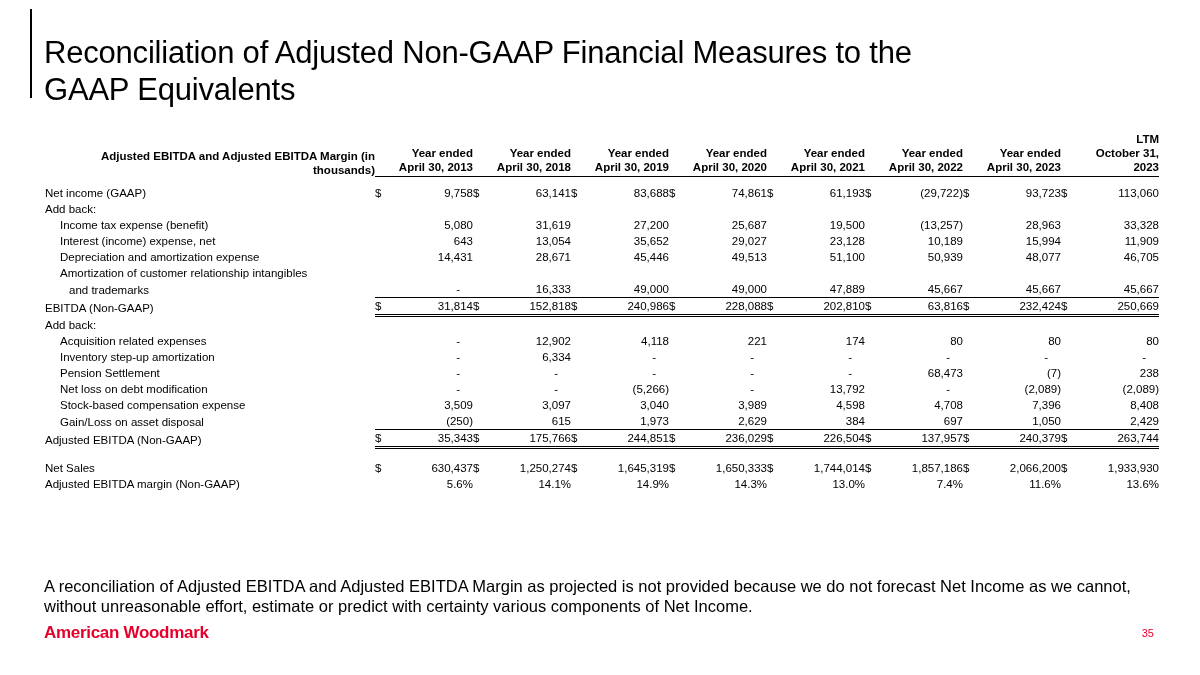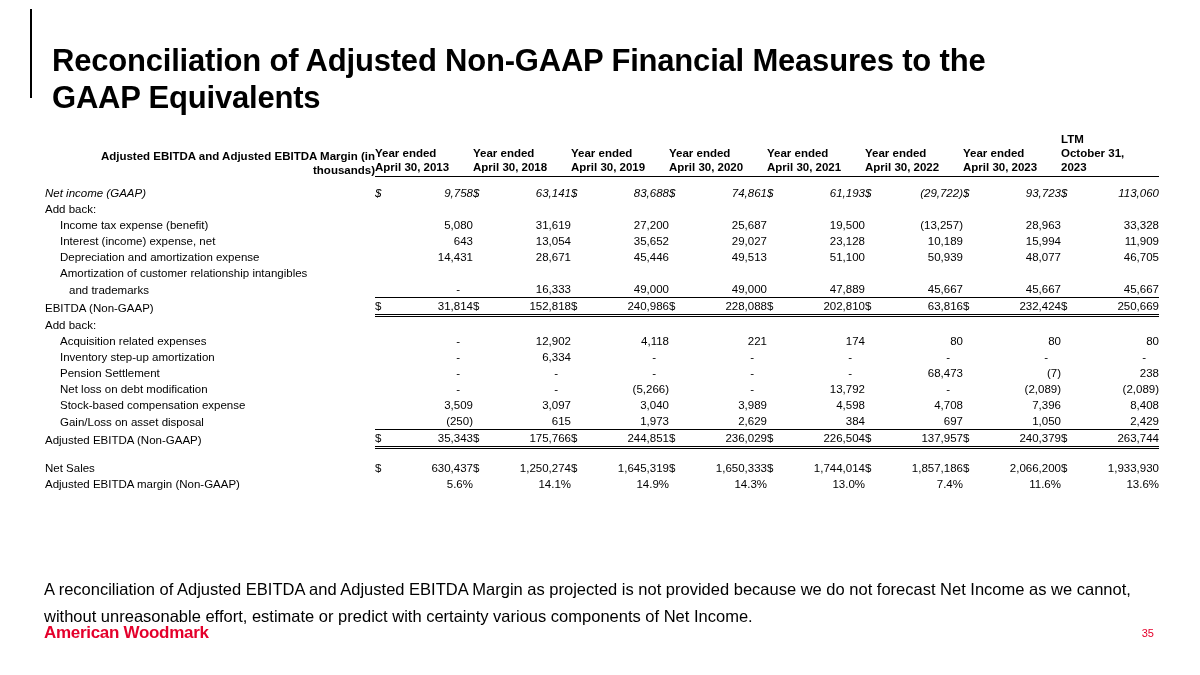--- a/index.html
+++ b/index.html
@@ -2,46 +2,46 @@
 <html style="--brand-red: #e4002b;"><head>
 <meta charset="utf-8">
 <style>
   html,body{margin:0;padding:0;}
   body{
     width:1200px;height:675px;background:#ffffff;color:#000;
     font-family:"Liberation Sans",sans-serif;
     position:relative;overflow:hidden;
   }
   .accent-bar{position:absolute;left:30px;top:9px;width:2px;height:89px;background:#000;}
-  .title{position:absolute;left:44px;top:34px;margin:8px;font-size:31px;line-height:37px;font-weight:700;letter-spacing:-0.2px;}
+  .title{position:absolute;left:44px;top:34px;margin:0;font-size:31px;line-height:37px;font-weight:400;letter-spacing:-0.2px;}
   .title-line{display:block;}
 
   .fin-table{
     position:absolute;left:45px;top:132px;width:1114px;
     border-collapse:collapse;table-layout:fixed;
     font-size:11.5px;color:#000;
   }
   .fin-table th,.fin-table td{padding:0;}
   .corner-head{font-weight:700;text-align:right;vertical-align:bottom;line-height:14px;padding-bottom:3px;white-space:normal;}
-  .col-head{font-weight:700;text-align:left;vertical-align:bottom;padding:0 2px;}
+  .col-head{font-weight:700;text-align:right;vertical-align:bottom;padding:0 2px;}
   .col-head .head-lines{border-bottom:1px solid #000;padding-bottom:2px;line-height:14px;}
 
   .fin-table tbody td{vertical-align:bottom;height:16px;line-height:16px;}
-  .fin-table tbody tr:first-child td{padding-top:8px;font-style:italic;}
+  .fin-table tbody tr:first-child td{padding-top:8px;}
   td.row-label{text-align:left;white-space:nowrap;overflow:hidden;}
   td.ind1{padding-left:15px;}
   td.ind2{padding-left:24px;}
   td.cell-dollar{text-align:left;}
   td.cell-value{text-align:right;white-space:nowrap;}
   td.cell-value.dash{padding-right:13px;}
   tr.total-row td.cell-dollar,
   tr.total-row td.cell-value{border-top:1px solid #000;border-bottom:3px double #000;}
   tr.spacer-row td{height:11px;line-height:11px;}
 
-  .footnote{position:absolute;left:44px;top:576px;width:1118px;margin:0;font-size:16.5px;line-height:27px;color:#000;}
+  .footnote{position:absolute;left:44px;top:576px;width:1118px;margin:0;font-size:16.5px;line-height:20px;color:#000;}
   .logo{position:absolute;left:44px;top:623px;font-size:17px;font-weight:700;letter-spacing:-0.3px;color:var(--brand-red,#e4002b);}
   .page-number{position:absolute;right:46px;top:627px;font-size:11px;font-weight:400;color:var(--brand-red,#e4002b);}
 </style>
 </head>
 <body>
 
 <div class="accent-bar"></div>
 
 <h1 class="title">
   <span class="title-line">Reconciliation of Adjusted Non-GAAP Financial Measures to the</span>

